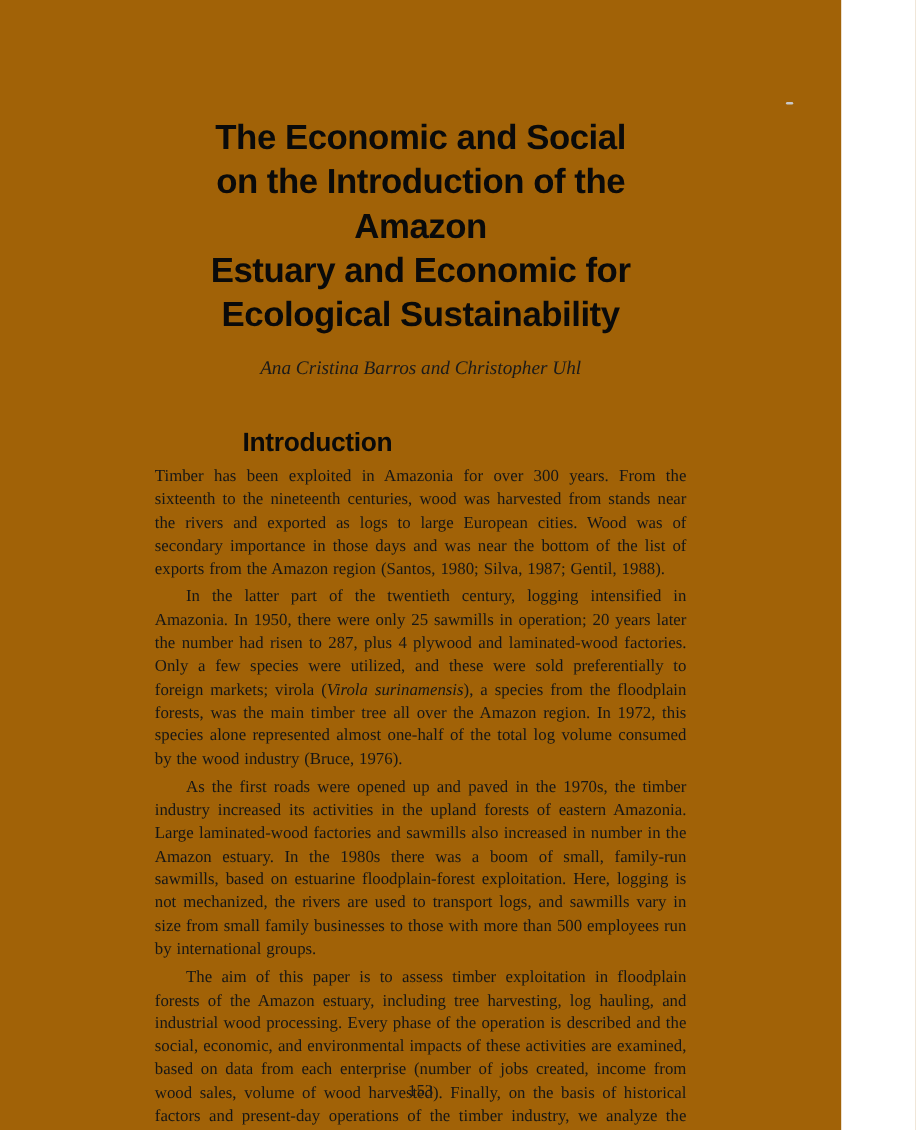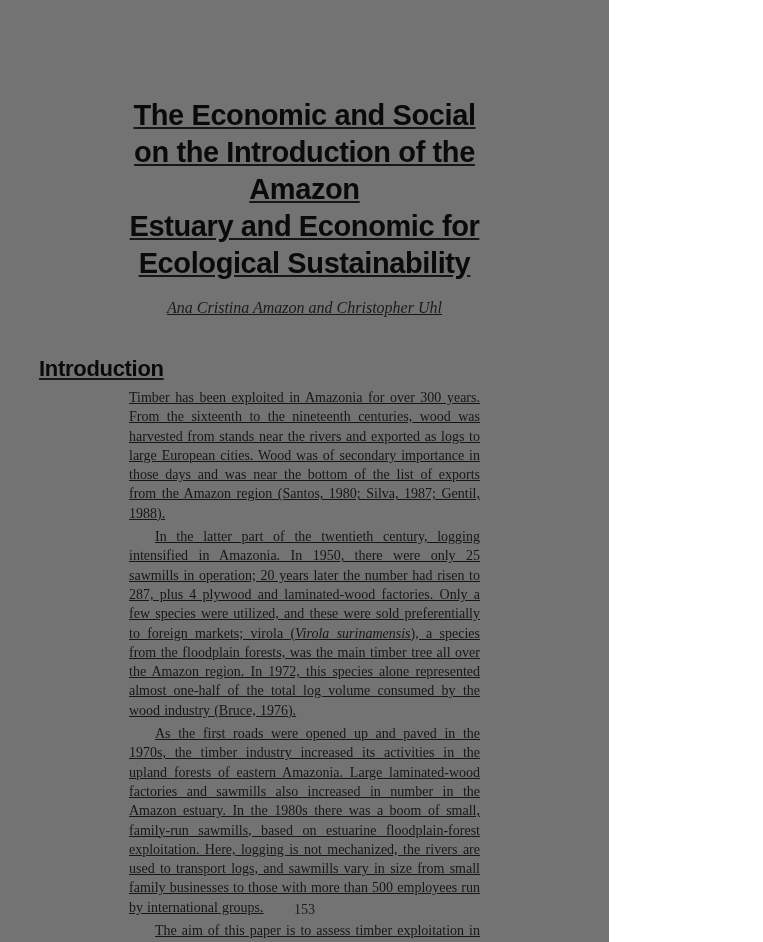--- a/index.html
+++ b/index.html
@@ -2,50 +2,49 @@
 <html><head>
 <meta charset="utf-8">
 <style>
   html, body {
     margin: 0;
     padding: 0;
     background: #ffffff;
   }
   .page {
     position: relative;
-    width: 609px;
+    width: 701px;
     height: 942px;
-    background: #737373;
+    background: #a16207;
     box-sizing: border-box;
     padding: 97px 125px 0 125px;
     font-family: "Liberation Serif", serif;
     color: #161616;
     overflow: hidden;
-    text-decoration: underline;
   }
   .chapter-title {
     text-align: center;
     font-family: "Liberation Sans", sans-serif;
     font-weight: 700;
     font-size: 29px;
     line-height: 37px;
     letter-spacing: -0.4px;
     color: #0a0a0a;
   }
   .authors {
     margin-top: 16px;
     text-align: center;
     font-style: italic;
     font-size: 16px;
     line-height: 20px;
     color: #1a1a1a;
   }
   .section-heading {
     margin-top: 36px;
-    text-align: left;
+    text-align: center;
     position: relative;
     left: -86px;
     font-family: "Liberation Sans", sans-serif;
     font-weight: 700;
     font-size: 22px;
     line-height: 30px;
     letter-spacing: -0.3px;
     color: #0a0a0a;
   }
   .body-text {
@@ -92,21 +91,21 @@
 
   <div class="scan-artifact"></div>
 
   <div class="chapter-title">
     <div>The Economic and Social</div>
     <div>on the Introduction of the Amazon</div>
     <div>Estuary and Economic for</div>
     <div>Ecological Sustainability</div>
   </div>
 
-  <div class="authors">Ana Cristina Amazon and Christopher Uhl</div>
+  <div class="authors">Ana Cristina Barros and Christopher Uhl</div>
 
   <div class="section-heading">Introduction</div>
 
   <div class="body-text">
     <p class="first">Timber has been exploited in Amazonia for over 300 years. From the sixteenth to the nineteenth centuries, wood was harvested from stands near the rivers and exported as logs to large European cities. Wood was of secondary importance in those days and was near the bottom of the list of exports from the Amazon region (Santos, 1980; Silva, 1987; Gentil, 1988).</p>
     <p><span>In the latter part of the twentieth century, logging intensified in Amazonia. In 1950, there were only 25 sawmills in operation; 20 years later the number had risen to 287, plus 4 plywood and laminated-wood factories. Only a few species were utilized, and these were sold preferentially to foreign markets; virola (</span><span class="species">Virola surinamensis</span><span>), a species from the floodplain forests, was the main timber tree all over the Amazon region. In 1972, this species alone represented almost one-half of the total log volume consumed by the wood industry (Bruce, 1976).</span></p>
     <p>As the first roads were opened up and paved in the 1970s, the timber industry increased its activities in the upland forests of eastern Amazonia. Large laminated-wood factories and sawmills also increased in number in the Amazon estuary. In the 1980s there was a boom of small, family-run sawmills, based on estuarine floodplain-forest exploitation. Here, logging is not mechanized, the rivers are used to transport logs, and sawmills vary in size from small family businesses to those with more than 500 employees run by international groups.</p>
     <p>The aim of this paper is to assess timber exploitation in floodplain forests of the Amazon estuary, including tree harvesting, log hauling, and industrial wood processing. Every phase of the operation is described and the social, economic, and environmental impacts of these activities are examined, based on data from each enterprise (number of jobs created, income from wood sales, volume of wood harvested). Finally, on the basis of historical factors and present-day operations of the timber industry, we analyze the future of logging activities in the region and perspectives for regional development of sustainable forest utilization.</p>
   </div>
 

